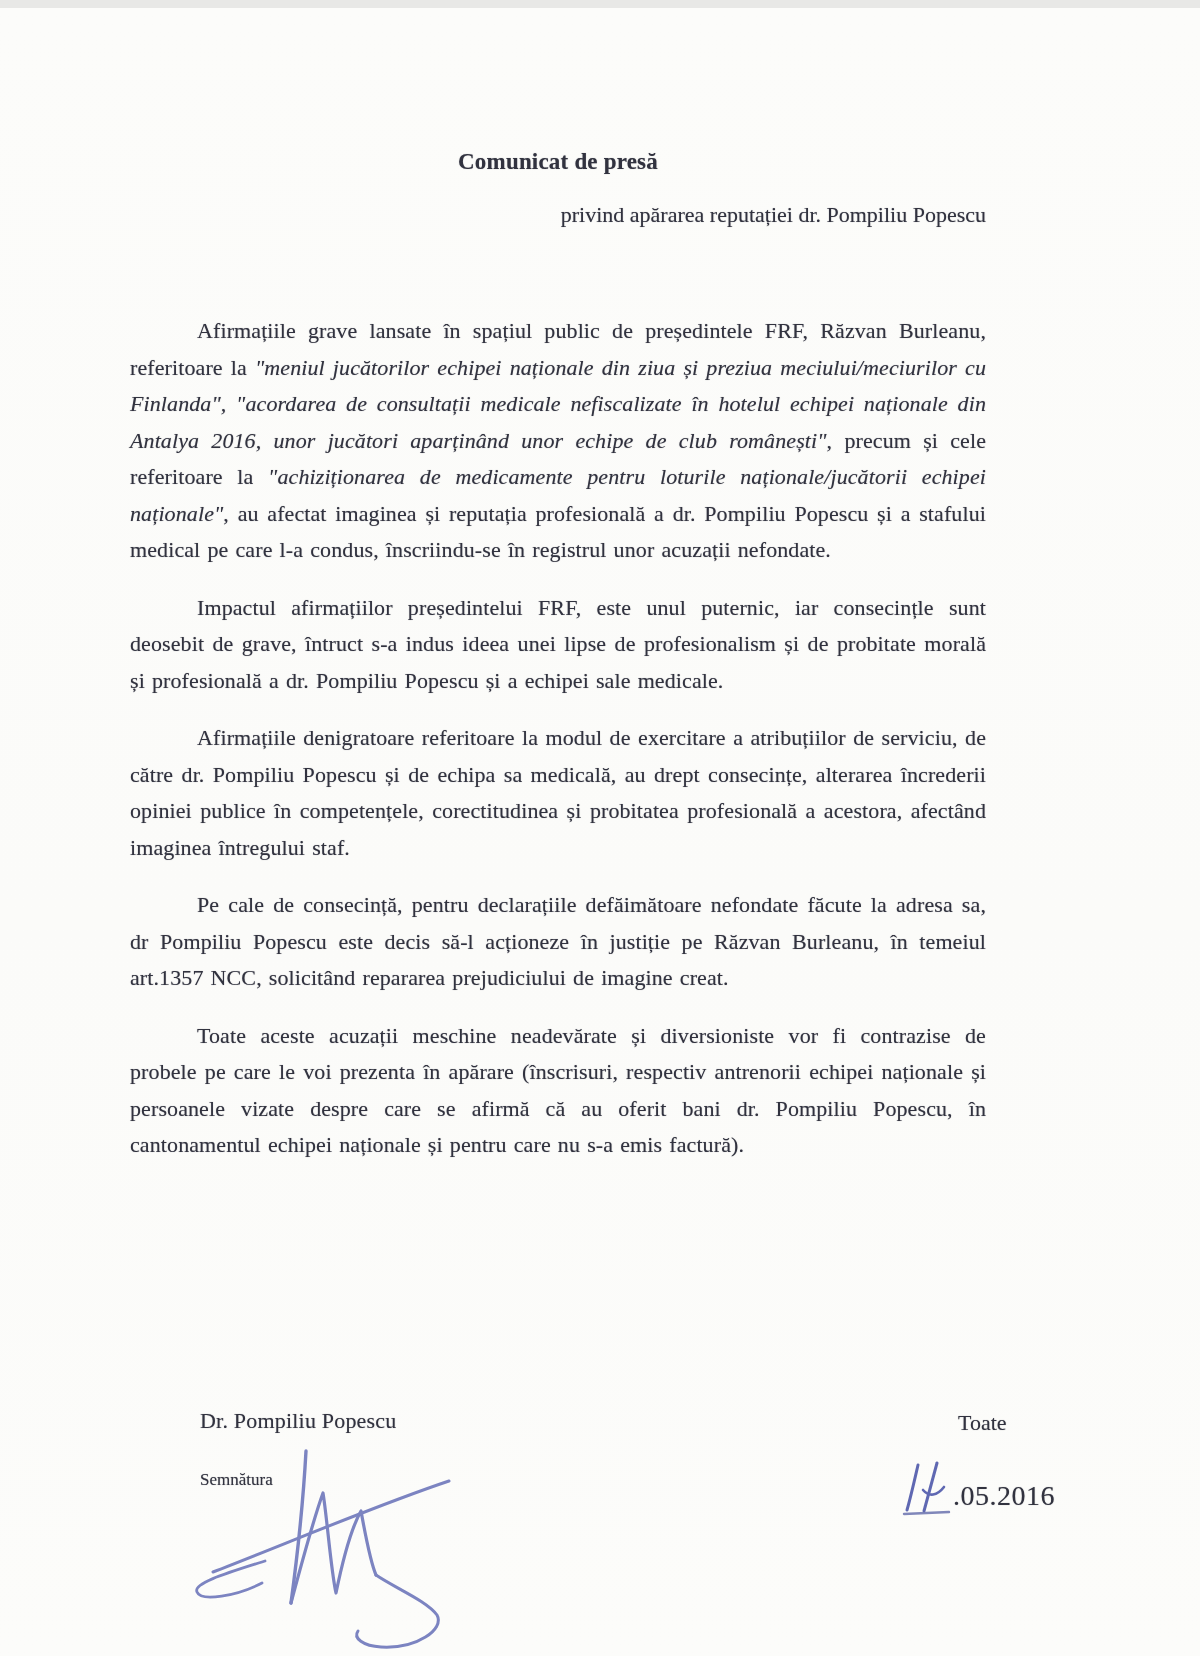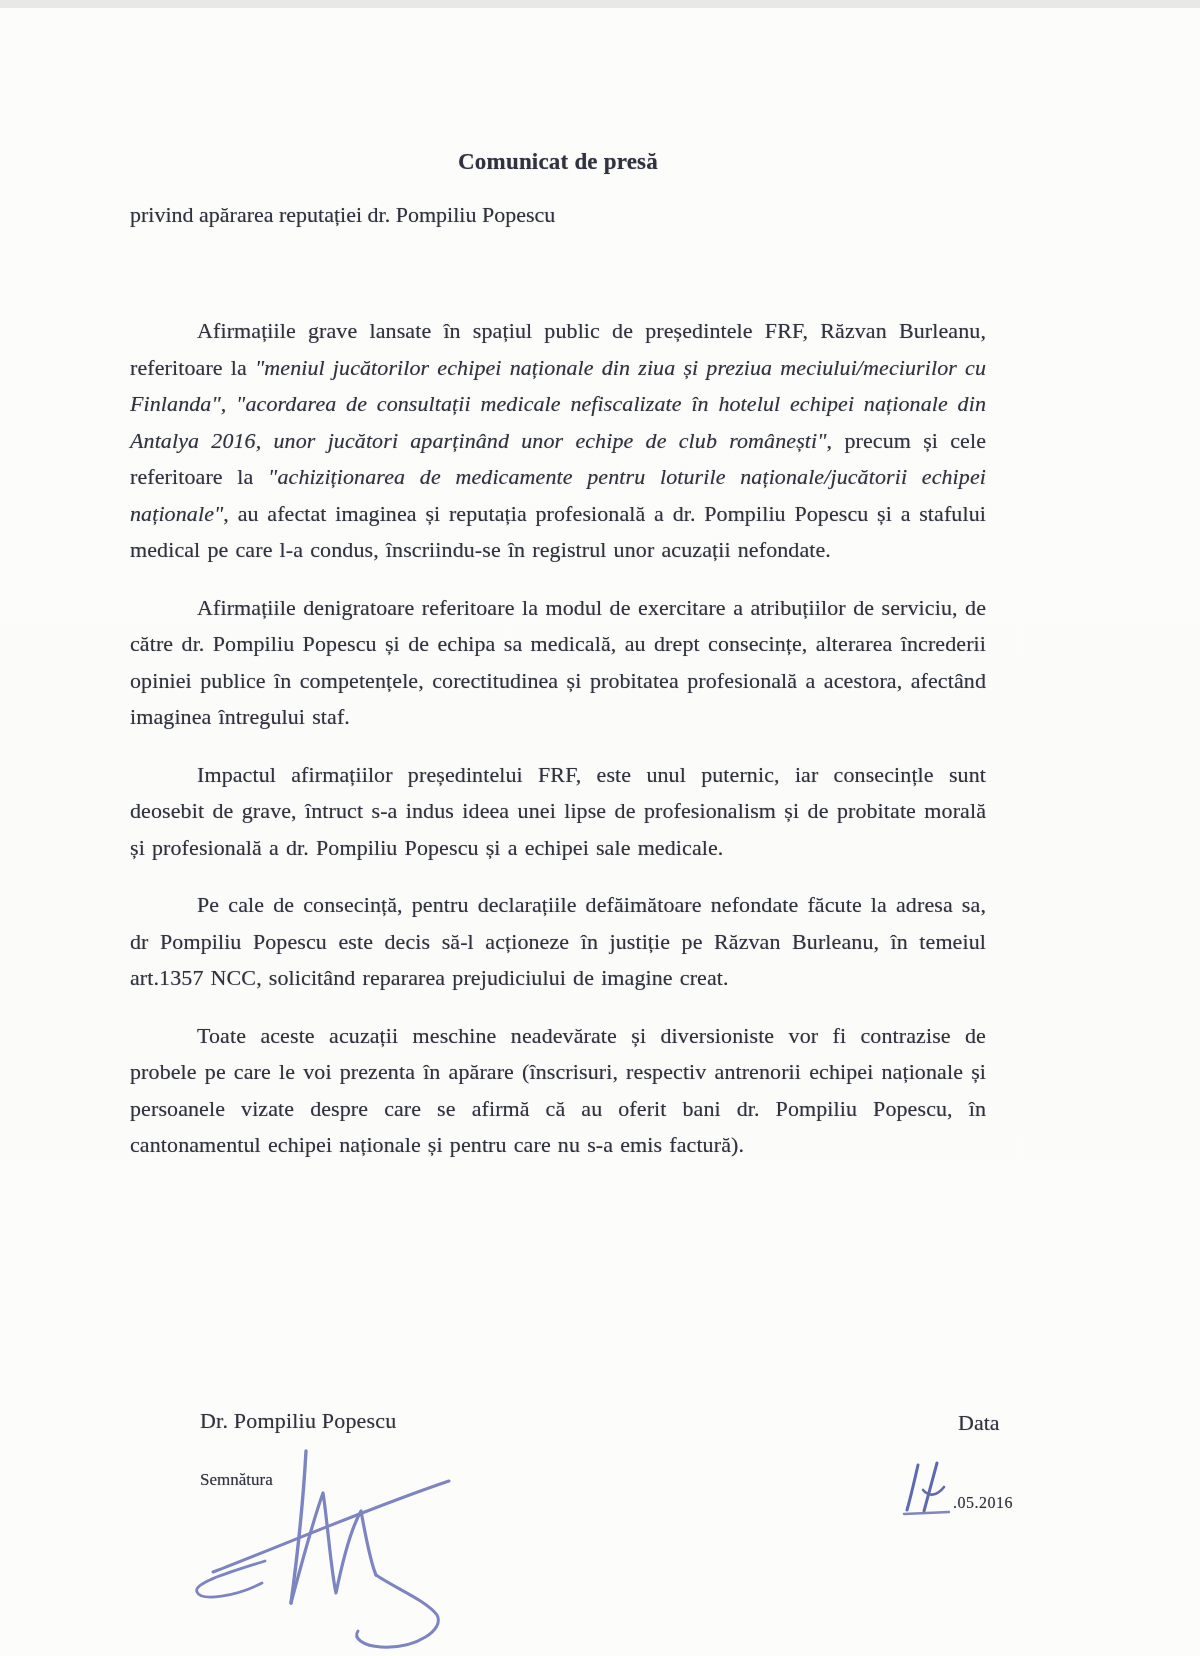--- a/index.html
+++ b/index.html
@@ -28,21 +28,21 @@
   .title {
     margin: 140px 0 0 0;
     text-align: center;
     font-size: 23px;
     font-weight: bold;
     line-height: 28px;
     letter-spacing: 0.2px;
   }
   .subtitle {
     margin: 25px 0 0 0;
-    text-align: left;
+    text-align: right;
     font-size: 22px;
     font-weight: normal;
     line-height: 28px;
   }
   .body-text { margin-top: 84px; }
   .para {
     margin: 0 0 21px 0;
     font-size: 22px;
     line-height: 36.5px;
     text-align: justify;
@@ -68,21 +68,21 @@
   .sig-label {
     position: absolute;
     left: 200px;
     top: 1462px;
     font-size: 17px;
   }
   .date-line {
     position: absolute;
     left: 901px;
     top: 1450px;
-    font-size: 16px;
+    font-size: 28px;
     display: flex;
     align-items: flex-end;
   }
   .date-rest {
     padding-bottom: 4px;
     letter-spacing: 0.5px;
   }
   .signature-svg {
     position: absolute;
     left: 165px;
@@ -102,32 +102,32 @@
 <div class="page">
   <div class="doc scan-text">
 
     <h1 class="title">Comunicat de presă</h1>
     <h2 class="subtitle">privind apărarea reputației dr. Pompiliu Popescu</h2>
 
     <div class="body-text">
 
       <p class="para"><span>Afirmațiile grave lansate în spațiul public de președintele FRF, Răzvan Burleanu, referitoare la </span><span class="em">"meniul jucătorilor echipei naționale din ziua și preziua meciului/meciurilor cu Finlanda", "acordarea de consultații medicale nefiscalizate în hotelul echipei naționale din Antalya 2016, unor jucători aparținând unor echipe de club românești"</span><span>, precum și cele referitoare la </span><span class="em">"achiziționarea de medicamente pentru loturile naționale/jucătorii echipei naționale"</span><span>, au afectat imaginea și reputația profesională a dr. Pompiliu Popescu și a stafului medical pe care l-a condus, înscriindu-se în registrul unor acuzații nefondate.</span></p>
 
+      <p class="para"><span>Impactul afirmațiilor președintelui FRF, este unul puternic, iar consecințle sunt deosebit de grave, întruct s-a indus ideea unei lipse de profesionalism și de probitate morală și profesională a dr. Pompiliu Popescu și a echipei sale medicale.</span></p>
+
       <p class="para"><span>Afirmațiile denigratoare referitoare la modul de exercitare a atribuțiilor de serviciu, de către dr. Pompiliu Popescu și de echipa sa medicală, au drept consecințe, alterarea încrederii opiniei publice în competențele, corectitudinea și probitatea profesională a acestora, afectând imaginea întregului staf.</span></p>
-
-      <p class="para"><span>Impactul afirmațiilor președintelui FRF, este unul puternic, iar consecințle sunt deosebit de grave, întruct s-a indus ideea unei lipse de profesionalism și de probitate morală și profesională a dr. Pompiliu Popescu și a echipei sale medicale.</span></p>
 
       <p class="para"><span>Pe cale de consecință, pentru declarațiile defăimătoare nefondate făcute la adresa sa, dr Pompiliu Popescu este decis să-l acționeze în justiție pe Răzvan Burleanu, în temeiul art.1357 NCC, solicitând repararea prejudiciului de imagine creat.</span></p>
 
       <p class="para"><span>Toate aceste acuzații meschine neadevărate și diversioniste vor fi contrazise de probele pe care le voi prezenta în apărare (înscrisuri, respectiv antrenorii echipei naționale și persoanele vizate despre care se afirmă că au oferit bani dr. Pompiliu Popescu, în cantonamentul echipei naționale și pentru care nu s-a emis factură).</span></p>
     </div>
   </div>
 
   <div class="sig-name scan-text">Dr. Pompiliu Popescu</div>
-  <div class="data-label scan-text">Data</div>
+  <div class="data-label scan-text">Toate</div>
   <div class="sig-label scan-text">Semnătura</div>
 
   <div class="date-line">
     <svg class="day-svg" role="img" viewBox="0 0 52 58" fill="none" xmlns="http://www.w3.org/2000/svg" aria-label="14">
       <path d="M17,7 C14,20 10,38 6,52" stroke="#5f68b2" stroke-width="3" stroke-linecap="round"></path>
       <path d="M36,5 C32,20 27,38 23,53" stroke="#5f68b2" stroke-width="3" stroke-linecap="round"></path>
       <path d="M22,32 C28,39 36,38 43,29" stroke="#5f68b2" stroke-width="2.6" stroke-linecap="round"></path>
       <path d="M3,56 L48,54" stroke="#6a72ae" stroke-width="2.4" stroke-linecap="round" opacity="0.85"></path>
     </svg>
     <span class="date-rest scan-text">.05.2016</span>

